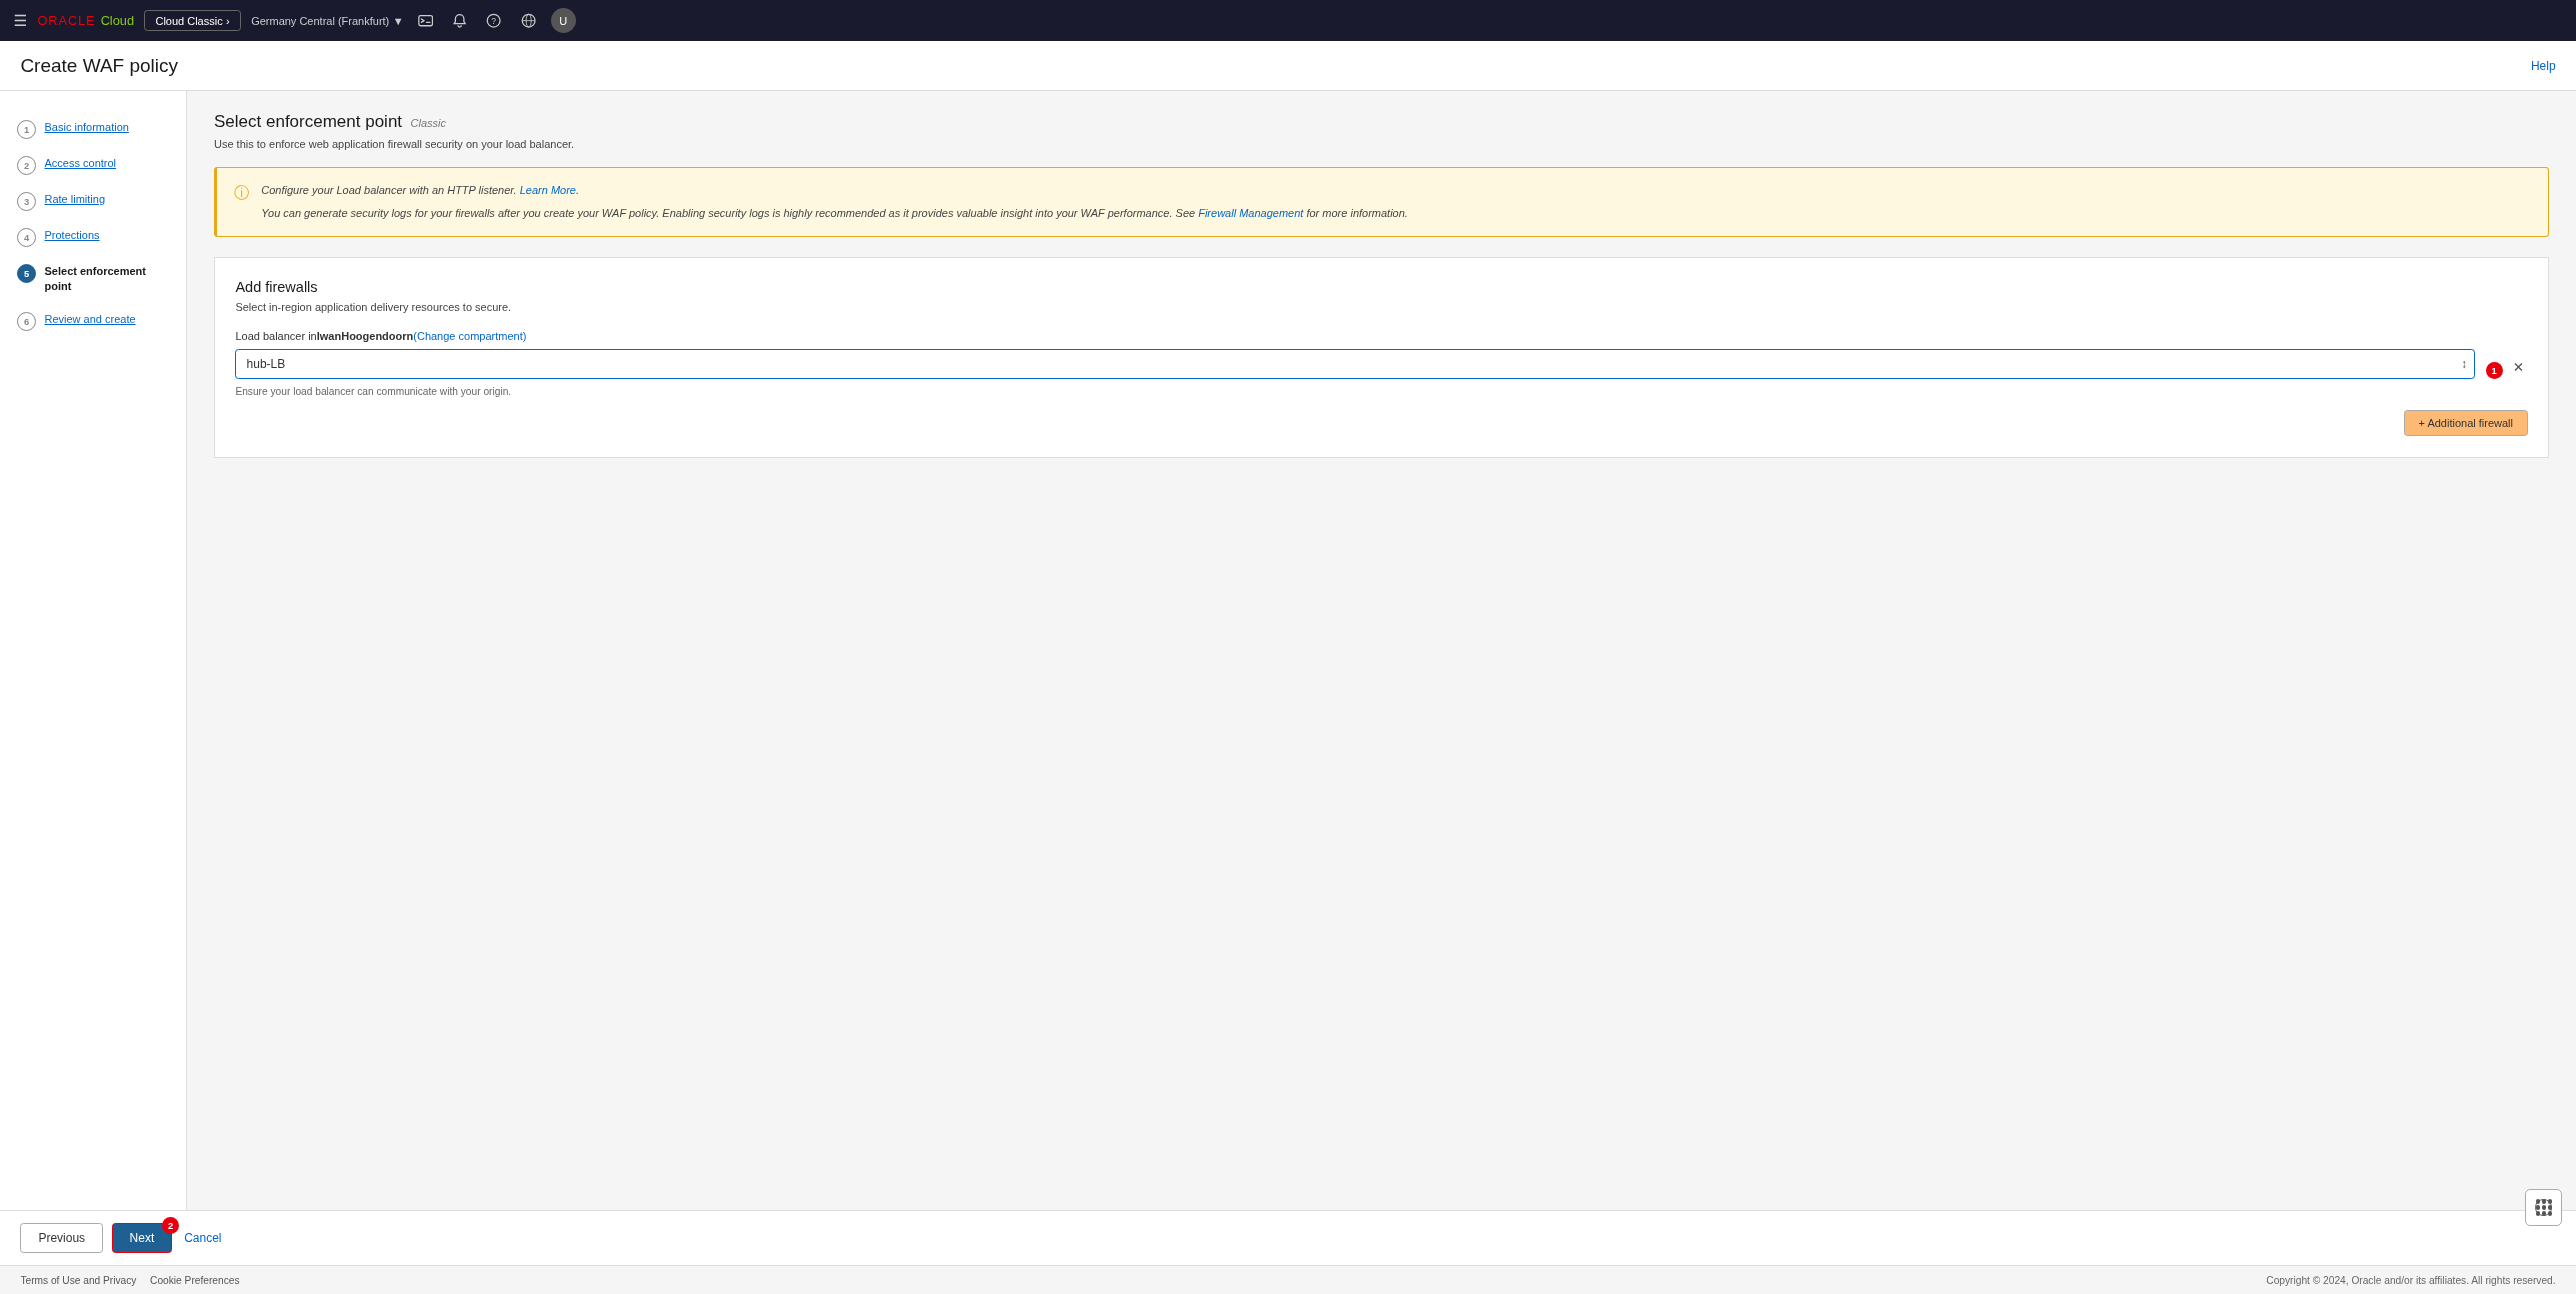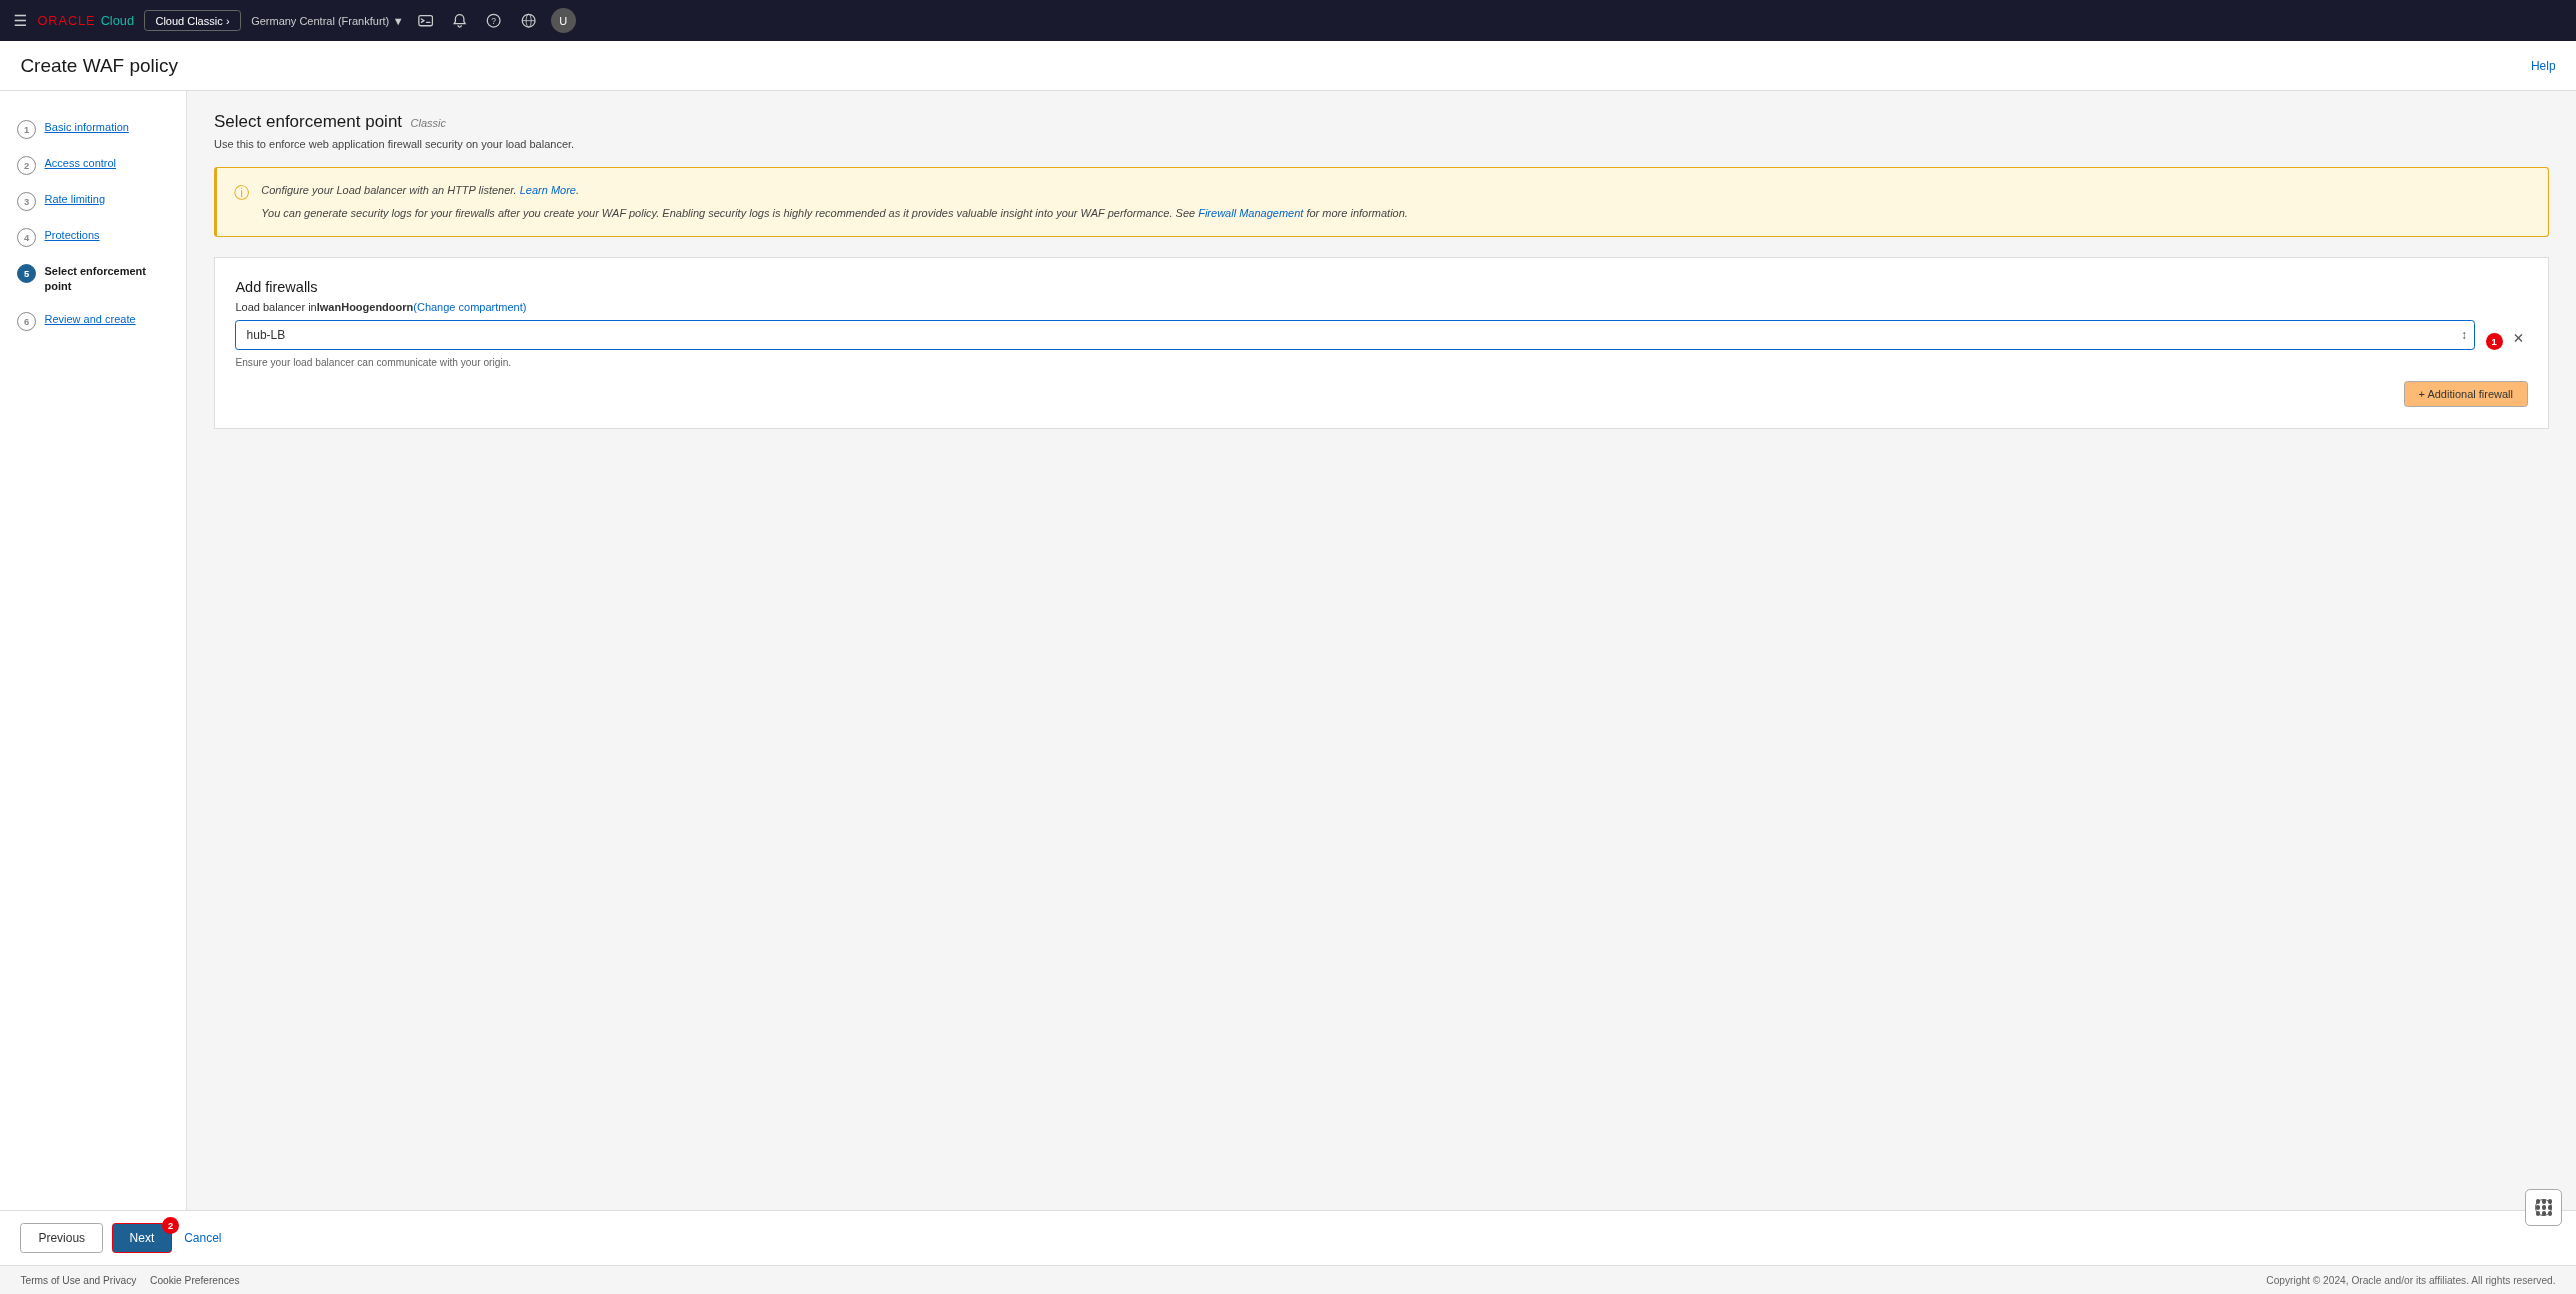--- a/index.html
+++ b/index.html
@@ -11,21 +11,21 @@
       display: flex;
       align-items: center;
       padding: 0 13.6px;
       height: 41px;
       gap: 10.2px;
       flex-shrink: 0;
     }
     .topnav-hamburger { color: #ccc; font-size: 15.3px; cursor: pointer; }
     .topnav-logo { display: flex; align-items: center; gap: 5.1px; }
     .topnav-logo-oracle { color: #e8000d; font-weight: 400; font-size: 12.8px; letter-spacing: 0.9px; }
-    .topnav-logo-cloud { color: #14b8a6; font-size: 12.8px; }
+    .topnav-logo-cloud { color: #84cc16; font-size: 12.8px; }
     .topnav-classic-btn {
       background: transparent;
       border: 0.9px solid #666;
       color: #fff;
       padding: 3.4px 10.2px;
       border-radius: 3.4px;
       font-size: 11px;
       cursor: pointer;
       display: flex; align-items: center; gap: 3.4px;
     }
@@ -399,20 +399,21 @@
         <p>
           <span>You can generate security logs for your firewalls after you create your WAF policy. Enabling security logs is highly recommended as it provides valuable insight into your WAF performance. See</span>
           <a href="#" class="link">Firewall Management</a>
           <span>for more information.</span>
         </p>
       </div>
     </div>
 
     <div class="card">
       <div class="card-title">Add firewalls</div>
+      <div class="card-desc">Select in-region application delivery resources to secure.</div>
 
       <div class="lb-label-row">
         <span>Load balancer in</span>
         <span class="lb-label-bold">IwanHoogendoorn</span>
         <a href="#" class="link">(Change compartment)</a>
       </div>
 
       <div class="lb-row">
         <div class="lb-select-wrapper">
           <select class="lb-select">

